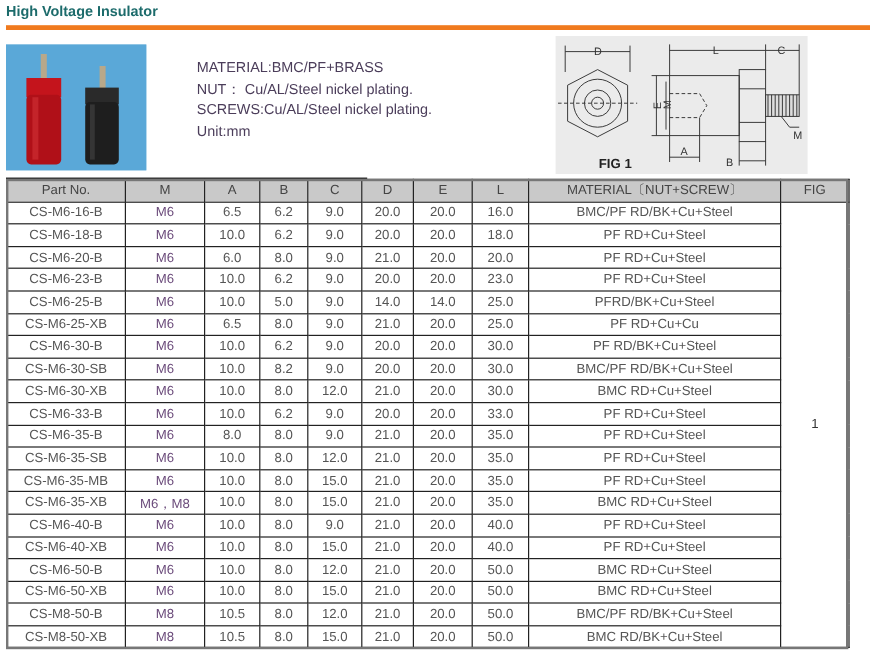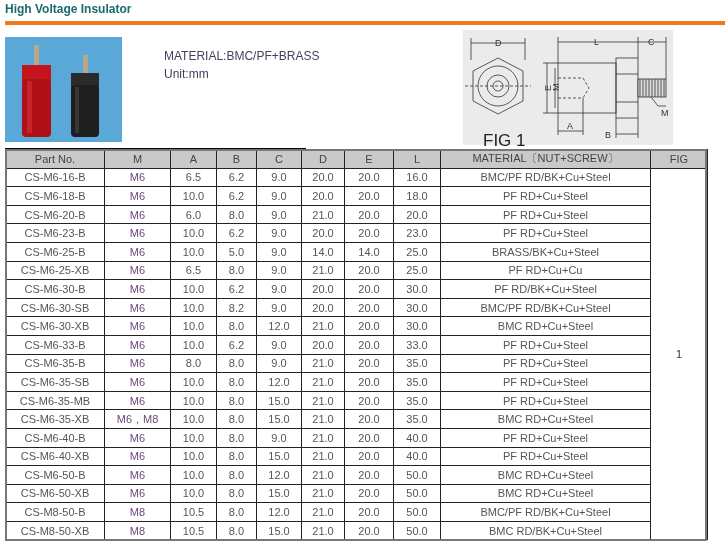--- a/index.html
+++ b/index.html
@@ -39,20 +39,22 @@
 
     <rect x="78" y="18" width="5" height="22" fill="#b8a88a"></rect>
     <rect x="66" y="36" width="28" height="14" fill="#2a2a2a"></rect>
     <rect x="66" y="48" width="28" height="52" rx="4" fill="#1e1e1e"></rect>
     <rect x="70" y="50" width="4" height="46" fill="#444" opacity="0.6"></rect>
   </svg>
 </div>
 
 <div class="specs">
   <div>MATERIAL:BMC/PF+BRASS</div>
+  <div>NUT： Cu/AL/Steel nickel plating.</div>
+  <div>SCREWS:Cu/AL/Steel nickel plating.</div>
   <div>Unit:mm</div>
 </div>
 
 <div class="fig">
   <svg width="210" height="115" viewBox="0 0 210 115" font-family="Liberation Sans, sans-serif" font-size="9" fill="none" stroke="#333" stroke-width="0.8">
 
     <line x1="8" y1="8" x2="8" y2="30"></line>
       <line x1="62" y1="8" x2="62" y2="30"></line>
     <line x1="8" y1="13" x2="62" y2="13"></line>
     <text x="32" y="16" fill="#333" stroke="none">D</text>
@@ -95,21 +97,21 @@
 
     <line x1="95" y1="83" x2="95" y2="105"></line>
       <line x1="120" y1="68" x2="120" y2="105"></line>
     <line x1="95" y1="101" x2="120" y2="101"></line>
     <text x="104" y="99" fill="#333" stroke="none">A</text>
     <line x1="153" y1="88" x2="153" y2="108"></line>
       <line x1="175" y1="88" x2="175" y2="108"></line>
     <line x1="153" y1="104" x2="175" y2="104"></line>
     <text x="142" y="108" fill="#333" stroke="none">B</text>
   </svg>
-  <div style="position:absolute; left:20px; top:101px; font-size:17px; font-weight:normal; color:#222; font-family:'Liberation Sans',sans-serif;">FIG 1</div>
+  <div style="position:absolute; left:36px; top:101px; font-size:11px; font-weight:bold; color:#222; font-family:'Liberation Sans',sans-serif;">FIG 1</div>
 </div>
 
 <div class="rule2"></div>
 
 <table class="spec-table">
   <colgroup>
     <col style="width:99px">
       <col style="width:66px">
       <col style="width:46px">
       <col style="width:40px">
@@ -182,21 +184,21 @@
       </tr>
       <tr>
         <td>CS-M6-25-B</td>
         <td class="m">M6</td>
         <td>10.0</td>
         <td>5.0</td>
         <td>9.0</td>
         <td>14.0</td>
         <td>14.0</td>
         <td>25.0</td>
-        <td>BRASS/BK+Cu+Steel</td>
+        <td>PFRD/BK+Cu+Steel</td>
       </tr>
       <tr>
         <td>CS-M6-25-XB</td>
         <td class="m">M6</td>
         <td>6.5</td>
         <td>8.0</td>
         <td>9.0</td>
         <td>21.0</td>
         <td>20.0</td>
         <td>25.0</td>

